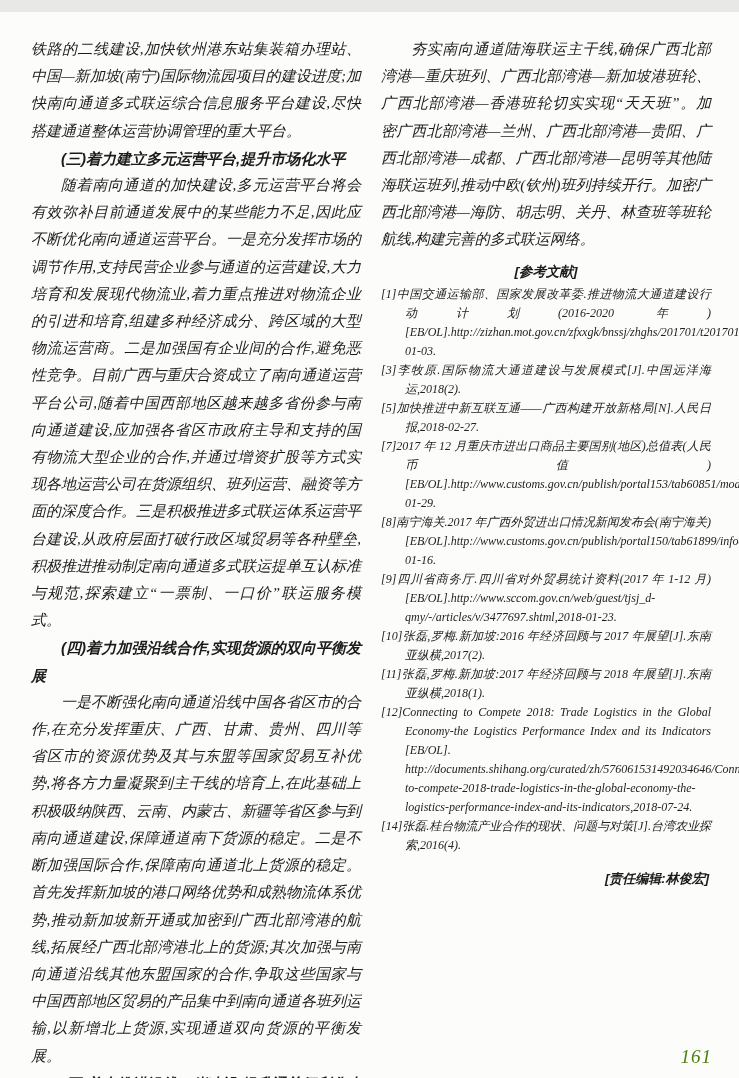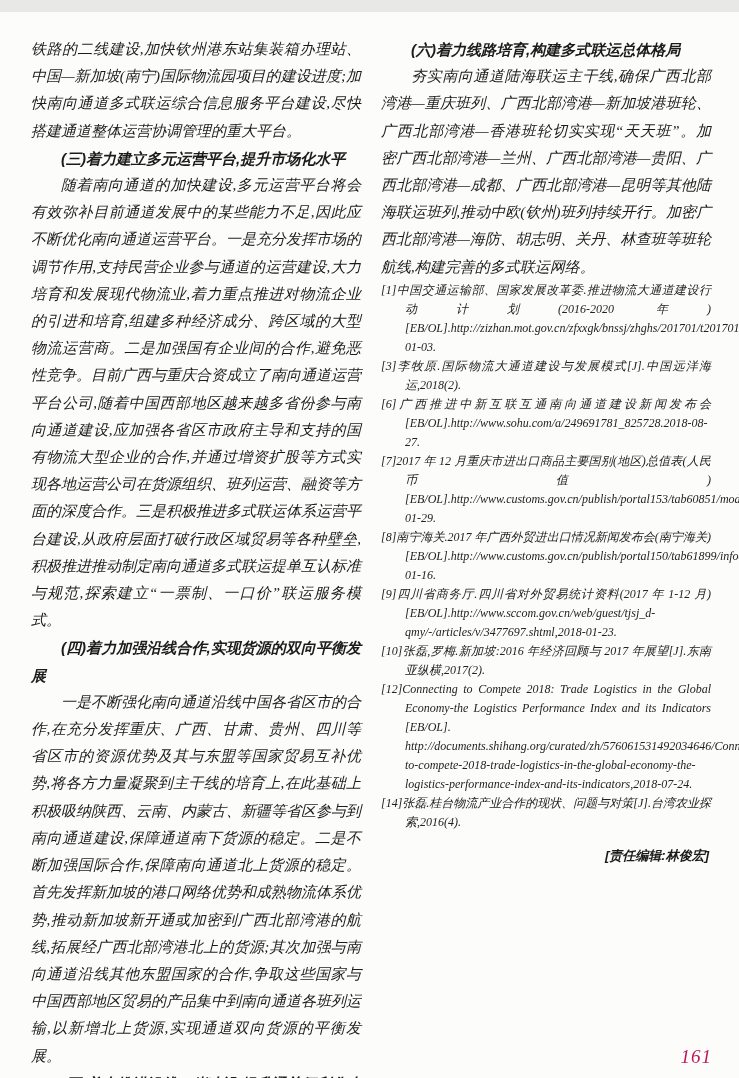--- a/index.html
+++ b/index.html
@@ -70,52 +70,53 @@
     font-weight: bold;
     font-family: "Liberation Sans", "DejaVu Sans", sans-serif;
     text-align: right;
   }
   .page-number {
     position: absolute;
     right: 27px;
     bottom: 22px;
     font-size: 19px;
     letter-spacing: 1px;
-    color: #be185d;
+    color: #4d7c0f;
   }
 </style>
 </head>
 <body>
 
 <div class="page">
   <div class="columns">
 
     <div class="col">
       <p class="body noindent">铁路的二线建设,加快钦州港东站集装箱办理站、中国—新加坡(南宁)国际物流园项目的建设进度;加快南向通道多式联运综合信息服务平台建设,尽快搭建通道整体运营协调管理的重大平台。</p>
       <p class="heading">(三)着力建立多元运营平台,提升市场化水平</p>
       <p class="body">随着南向通道的加快建设,多元运营平台将会有效弥补目前通道发展中的某些能力不足,因此应不断优化南向通道运营平台。一是充分发挥市场的调节作用,支持民营企业参与通道的运营建设,大力培育和发展现代物流业,着力重点推进对物流企业的引进和培育,组建多种经济成分、跨区域的大型物流运营商。二是加强国有企业间的合作,避免恶性竞争。目前广西与重庆合资成立了南向通道运营平台公司,随着中国西部地区越来越多省份参与南向通道建设,应加强各省区市政府主导和支持的国有物流大型企业的合作,并通过增资扩股等方式实现各地运营公司在货源组织、班列运营、融资等方面的深度合作。三是积极推进多式联运体系运营平台建设,从政府层面打破行政区域贸易等各种壁垒,积极推进推动制定南向通道多式联运提单互认标准与规范,探索建立“一票制、一口价”联运服务模式。</p>
       <p class="heading">(四)着力加强沿线合作,实现货源的双向平衡发展</p>
       <p class="body">一是不断强化南向通道沿线中国各省区市的合作,在充分发挥重庆、广西、甘肃、贵州、四川等省区市的资源优势及其与东盟等国家贸易互补优势,将各方力量凝聚到主干线的培育上,在此基础上积极吸纳陕西、云南、内蒙古、新疆等省区参与到南向通道建设,保障通道南下货源的稳定。二是不断加强国际合作,保障南向通道北上货源的稳定。首先发挥新加坡的港口网络优势和成熟物流体系优势,推动新加坡新开通或加密到广西北部湾港的航线,拓展经广西北部湾港北上的货源;其次加强与南向通道沿线其他东盟国家的合作,争取这些国家与中国西部地区贸易的产品集中到南向通道各班列运输,以新增北上货源,实现通道双向货源的平衡发展。</p>
       <p class="heading">(五)着力推进沿线口岸建设,提升通关便利化水平</p>
 
     </div>
 
     <div class="col">
-      <p class="heading">(六)着力线路培育,构建多式联运总体格局</p>
       <p class="body">夯实南向通道陆海联运主干线,确保广西北部湾港—重庆班列、广西北部湾港—新加坡港班轮、广西北部湾港—香港班轮切实实现“天天班”。加密广西北部湾港—兰州、广西北部湾港—贵阳、广西北部湾港—成都、广西北部湾港—昆明等其他陆海联运班列,推动中欧(钦州)班列持续开行。加密广西北部湾港—海防、胡志明、关丹、林查班等班轮航线,构建完善的多式联运网络。</p>
 
+      <p class="ref-header">[参考文献]</p>
 
       <div class="refs">
         <p class="ref">[1]中国交通运输部、国家发展改革委.推进物流大通道建设行动计划(2016-2020 年)[EB/OL].http://zizhan.mot.gov.cn/zfxxgk/bnssj/zhghs/201701/t20170103_2149349.html,2017-01-03.</p>
         <p class="ref">[3]李牧原.国际物流大通道建设与发展模式[J].中国远洋海运,2018(2).</p>
-        <p class="ref">[6]广西推进中新互联互通南向通道建设新闻发布会[EB/OL].http://www.sohu.com/a/249691781_825728.2018-08-27.</p>
+        <p class="ref">[5]加快推进中新互联互通——广西构建开放新格局[N].人民日报,2018-02-27.</p>
         <p class="ref">[7]2017 年 12 月重庆市进出口商品主要国别(地区)总值表(人民币值)[EB/OL].http://www.customs.gov.cn/publish/portal153/tab60851/module141200/info879251.htm,2018-01-29.</p>
         <p class="ref">[8]南宁海关.2017 年广西外贸进出口情况新闻发布会(南宁海关)[EB/OL].http://www.customs.gov.cn/publish/portal150/tab61899/info877642.htm,2018-01-16.</p>
         <p class="ref">[9]四川省商务厅.四川省对外贸易统计资料(2017 年 1-12 月)[EB/OL].http://www.sccom.gov.cn/web/guest/tjsj_d-qmy/-/articles/v/3477697.shtml,2018-01-23.</p>
         <p class="ref">[10]张磊,罗梅.新加坡:2016 年经济回顾与 2017 年展望[J].东南亚纵横,2017(2).</p>
+        <p class="ref">[11]张磊,罗梅.新加坡:2017 年经济回顾与 2018 年展望[J].东南亚纵横,2018(1).</p>
         <p class="ref">[12]Connecting to Compete 2018: Trade Logistics in the Global Economy-the Logistics Performance Index and its Indicators [EB/OL]. http://documents.shihang.org/curated/zh/576061531492034646/Connecting-to-compete-2018-trade-logistics-in-the-global-economy-the-logistics-performance-index-and-its-indicators,2018-07-24.</p>
         <p class="ref">[14]张磊.桂台物流产业合作的现状、问题与对策[J].台湾农业探索,2016(4).</p>
       </div>
 
       <p class="editor">[责任编辑:林俊宏]</p>
     </div>
 
   </div>
 
   <div class="page-number">161</div>

